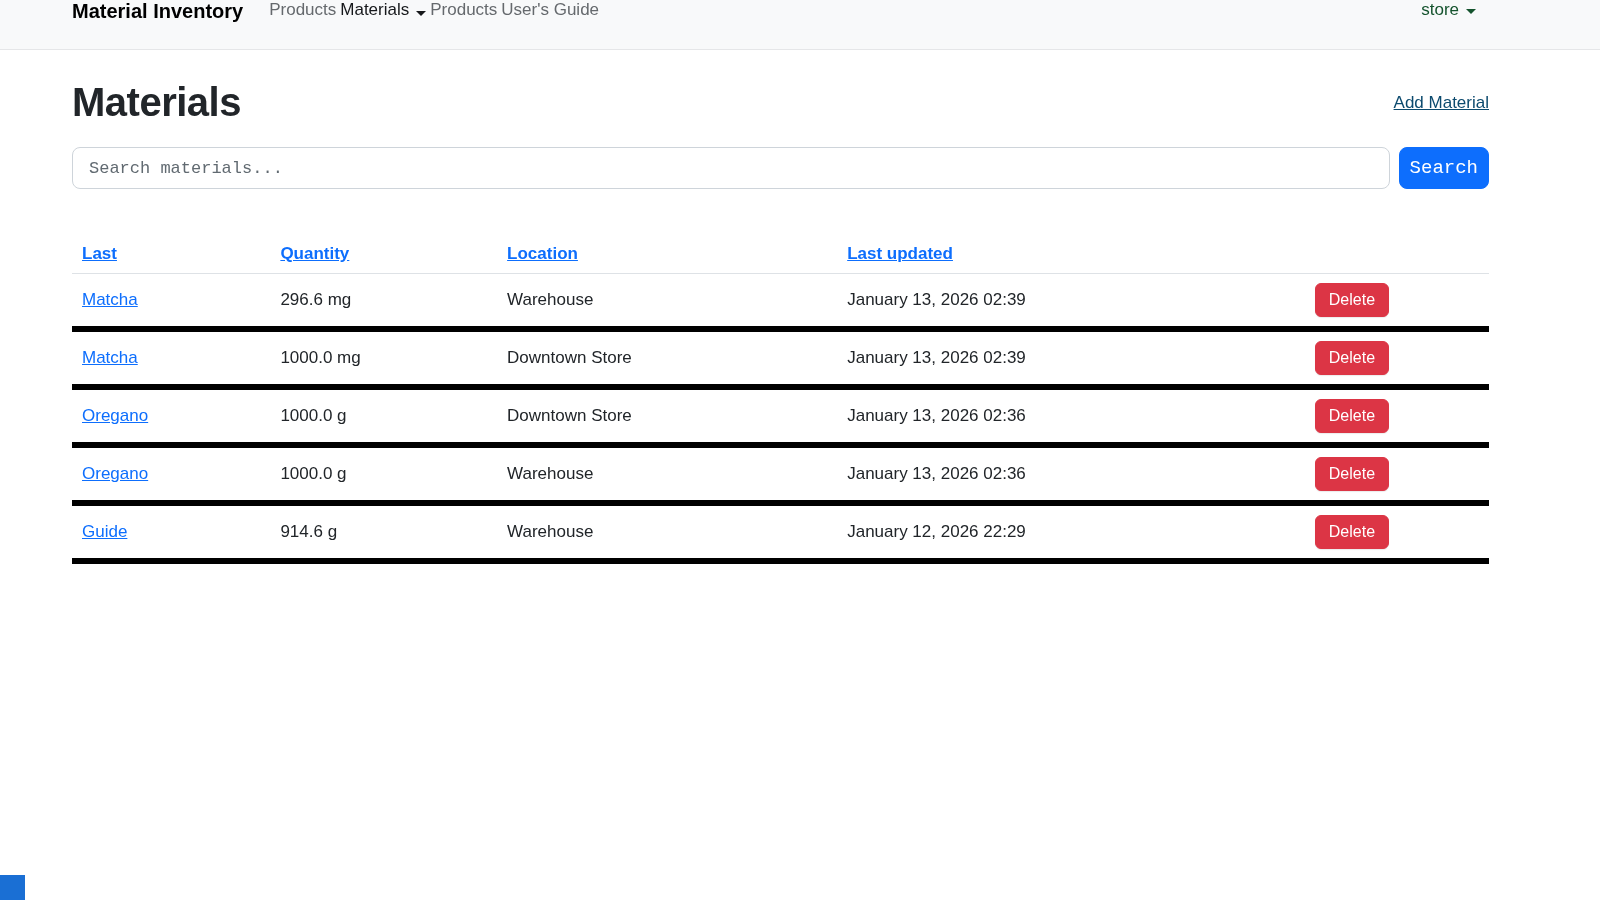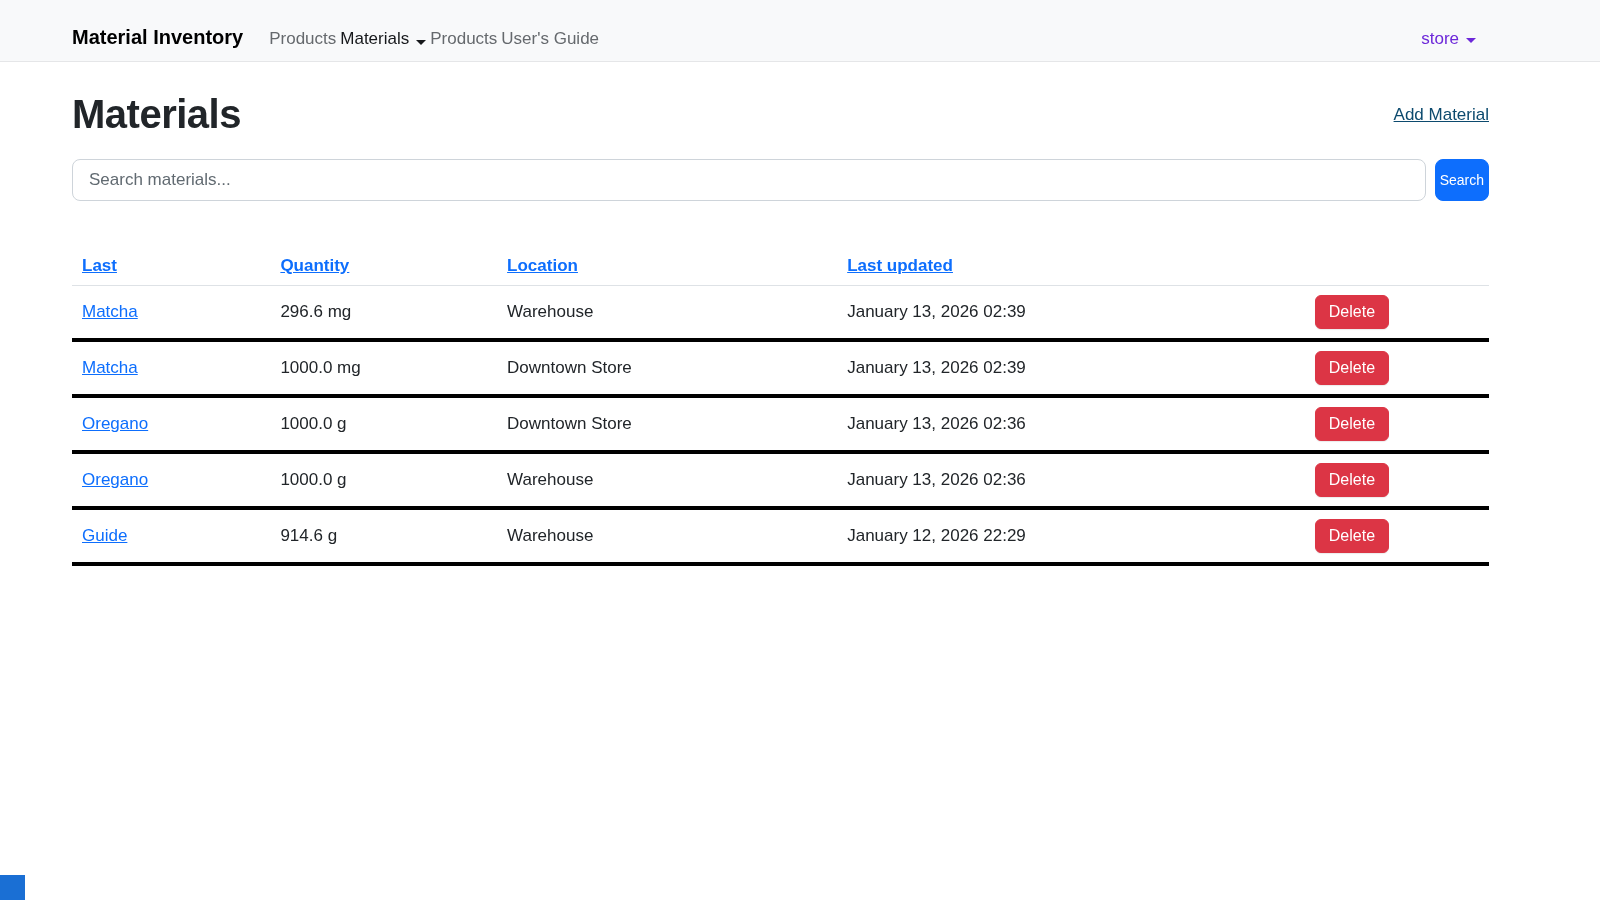--- a/index.html
+++ b/index.html
@@ -10,25 +10,25 @@
     background: #ffffff;
     color: #212529;
     font-family: "Liberation Sans", "DejaVu Sans", sans-serif;
     font-size: 17px;
     position: relative;
   }
   a { cursor: pointer; }
 
   
   .navbar {
-    height: 62px;
+    height: 50px;
     background: #f8f9fa;
     border-bottom: 1px solid #e5e6e8;
     display: flex;
-    align-items: flex-end;
+    align-items: flex-start;
     padding: 0 124px 12px 72px;
   }
   .brand {
     font-size: 20px;
     font-weight: 600;
     color: #000;
     text-decoration: none;
     margin-right: 26px;
     white-space: nowrap;
   }
@@ -41,21 +41,21 @@
     color: #65696d;
     text-decoration: none;
     white-space: nowrap;
   }
   .nav-link.active {
     color: #16181b;
     font-weight: 500;
   }
   .user-menu {
     margin-left: auto;
-    color: #6d28d9;
+    color: #14532d;
     text-decoration: none;
     display: flex;
     align-items: center;
   }
   .caret {
     display: inline-block;
     width: 0; height: 0;
     border-left: 5px solid transparent;
     border-right: 5px solid transparent;
     border-top: 5px solid currentColor;
@@ -81,42 +81,42 @@
     letter-spacing: -0.5px;
     color: #212529;
   }
   .add-link {
     color: #0c4a6e;
     text-decoration: underline;
     font-size: 17px;
   }
 
   
-  .search-row { display: flex; gap: 9px; }
+  .search-row { display: flex; gap: 9px; font-family: Liberation Mono, monospace; }
   .search-input {
     flex: 1;
     height: 42px;
     border: 1px solid #ced4da;
     border-radius: 8px;
     padding: 0 16px;
     font-size: 17px;
     font-family: inherit;
     color: #212529;
     outline: none;
     background: #fff;
   }
   .search-input::placeholder { color: #616a71; }
   .btn-primary {
     height: 42px;
     background: #0d6efd;
     border: 1px solid #0d6efd;
     color: #fff;
     border-radius: 8px;
-    padding: 0 4px;
-    font-size: 14px;
+    padding: 0 10px;
+    font-size: 19px;
     font-family: inherit;
     cursor: pointer;
   }
 
   
   table.materials {
     width: 100%;
     border-collapse: collapse;
     margin-top: 46px;
   }
@@ -126,21 +126,21 @@
     border-bottom: 1px solid #dee2e6;
   }
   .materials th a {
     color: #0d6efd;
     font-weight: 700;
     text-decoration: underline;
     font-size: 17px;
   }
   .materials td {
     padding: 15px 10px;
-    border-bottom: 4px solid #000000;
+    border-bottom: 6px solid #000000;
     font-size: 17px;
     vertical-align: middle;
     color: #212529;
   }
   .materials td a {
     color: #0d6efd;
     text-decoration: underline;
   }
   .col-name    { width: 14%; }
   .col-qty     { width: 16%; }

